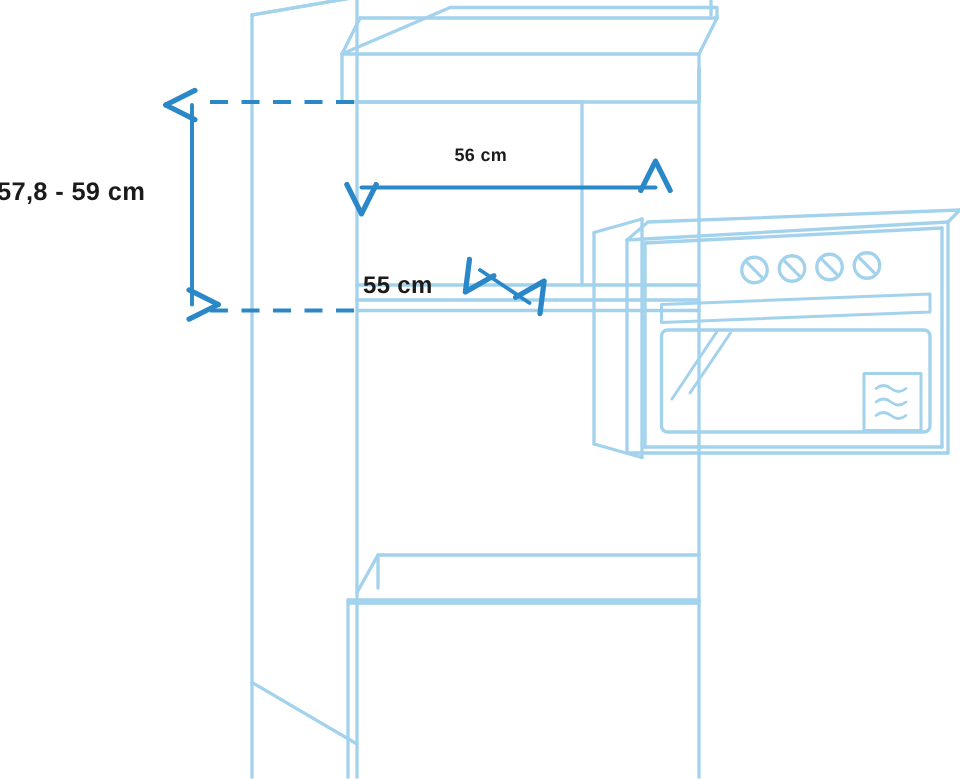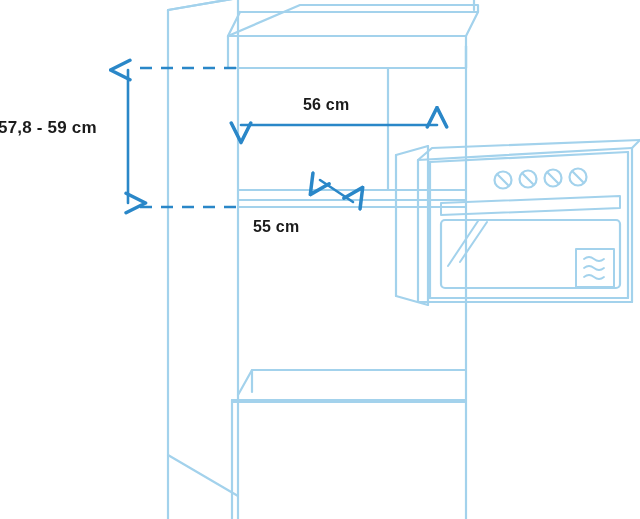--- a/index.html
+++ b/index.html
@@ -36,27 +36,26 @@
     letter-spacing: 0.2px;
   }
   #label-height {
     left: -2px;
     top: 118px;
     font-size: 17px;
   }
   #label-width {
     left: 303px;
     top: 96px;
-    font-size: 16px;
+    font-size: 12px;
   }
   #label-depth {
-    left: 253px;
+    left: 242px;
     top: 182px;
     font-size: 16px;
-    margin-top: 36px;
   }
 </style>
 </head>
 <body>
 
 <div id="diagram-root">
 
   <svg id="diagram-svg" viewBox="0 0 640 519">
 
     <g fill="none" stroke="#a3d2ec" stroke-width="2.2" stroke-linejoin="round" stroke-linecap="round">

